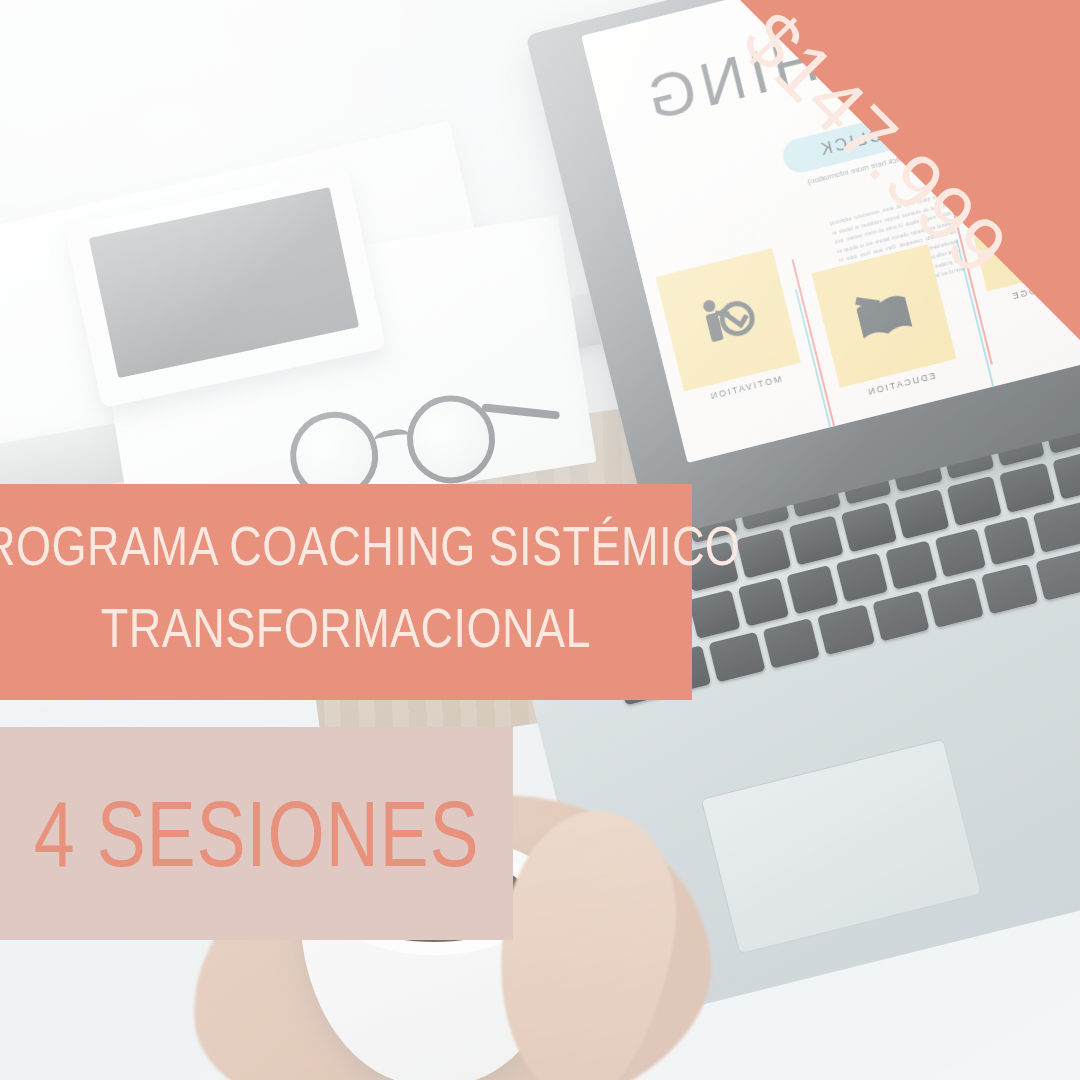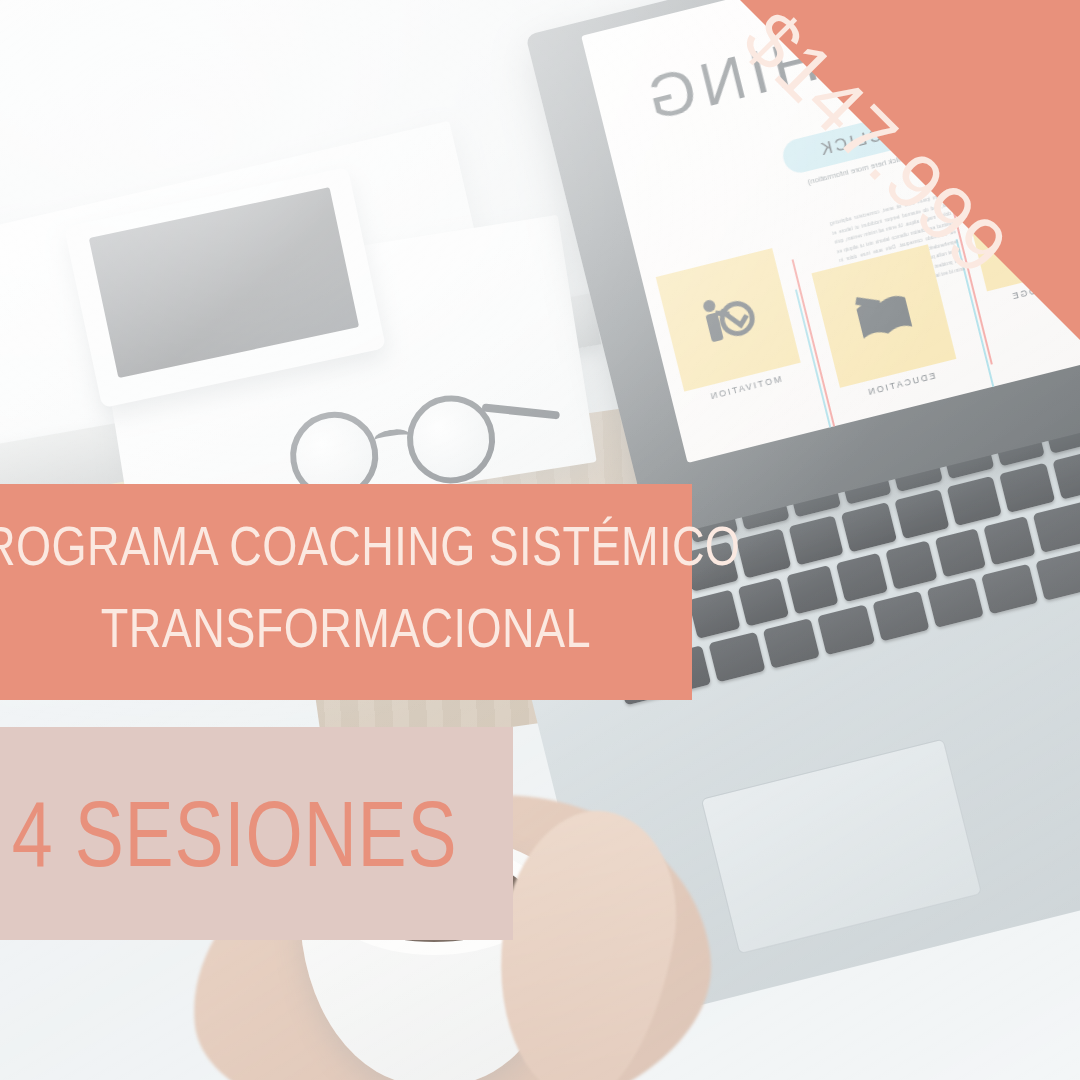--- a/index.html
+++ b/index.html
@@ -255,21 +255,21 @@
     transform-origin:center;
     font-family:"Liberation Sans Narrow","Liberation Sans", sans-serif;
   }
   .title-line.l2 { margin-top:20px; }
 
   
   .sessions-band {
     position:absolute; z-index:62;
     left:0; top:727px; width:513px; height:213px;
     background:var(--pink);
-    display:flex; align-items:center; justify-content:flex-end;
+    display:flex; align-items:center; justify-content:center;
   }
   .sessions-text {
     color:var(--salmon);
     font-size:92px; line-height:1;
     letter-spacing:1px;
     transform:scaleX(.80);
     transform-origin:center;
     white-space:nowrap;
     font-family:"Liberation Sans Narrow","Liberation Sans", sans-serif;
   }

